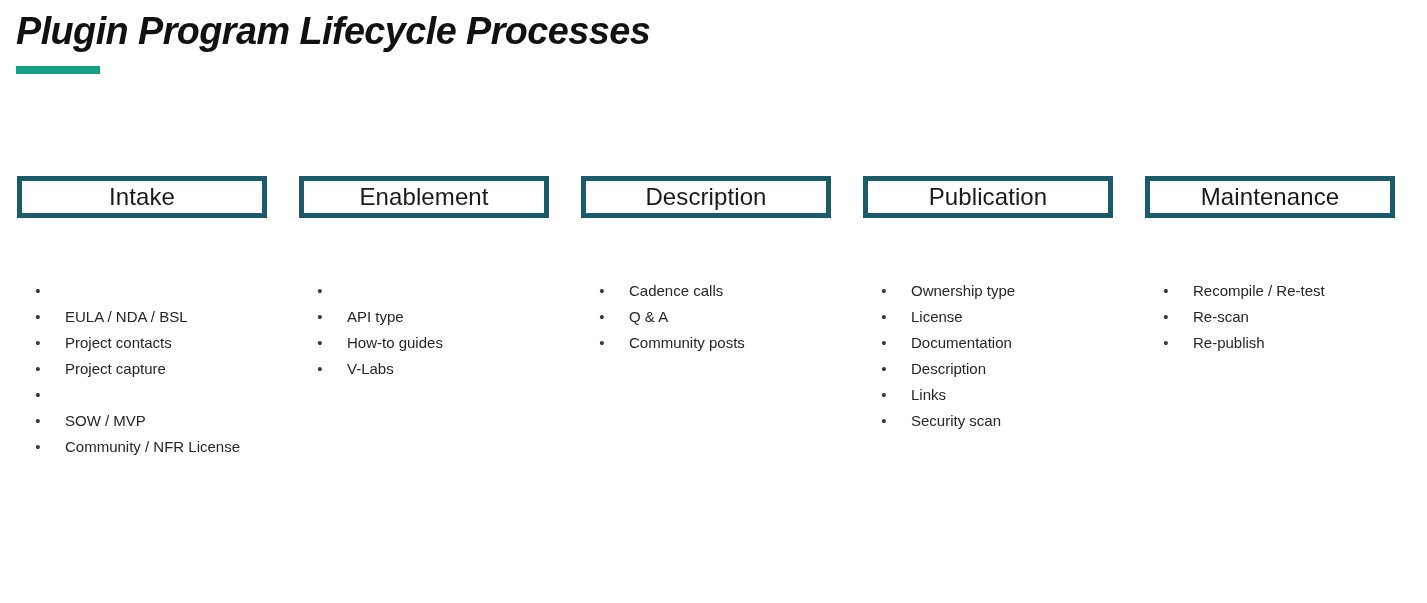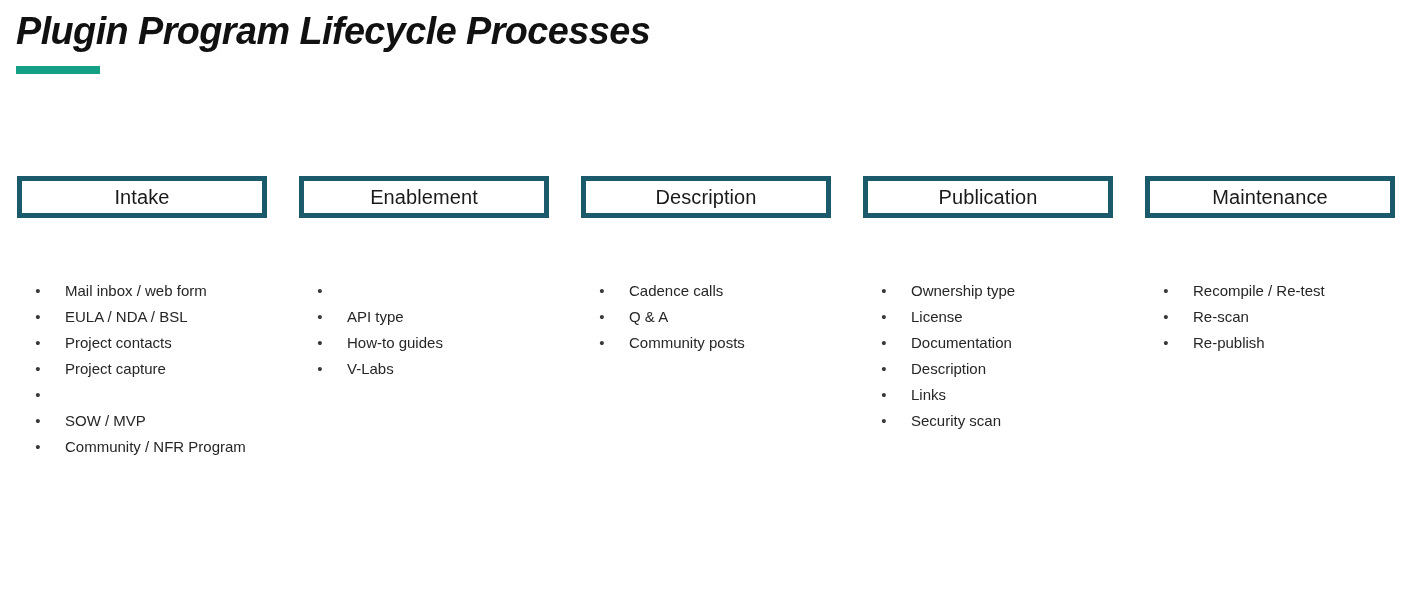--- a/index.html
+++ b/index.html
@@ -71,21 +71,21 @@
     height: 42px;
     box-sizing: border-box;
     border: 5px solid #1b5a6b;
     background: #ffffff;
     display: flex;
     align-items: center;
     justify-content: center;
   }
   .phase-label {
     font-family: "Liberation Sans", "DejaVu Sans", sans-serif;
-    font-size: 20px;
+    font-size: 24px;
     font-weight: 400;
     color: #1a1a1a;
     line-height: 1;
     letter-spacing: 0.1px;
     white-space: nowrap;
   }
 
   .phase-list {
     position: absolute;
     top: 278px;
@@ -129,21 +129,20 @@
 
 <div class="columns">
 
   <div class="column col-0">
     <div class="phase-box">
       <span class="phase-label">Intake</span>
     </div>
     <ul class="phase-list">
       <li class="phase-item">
         <span class="bullet-icon">•</span>
-        <span class="item-label">Mail inbox / web form</span>
       </li>
       <li class="phase-item">
         <span class="bullet-icon">•</span>
         <span class="item-label">EULA / NDA / BSL</span>
       </li>
       <li class="phase-item">
         <span class="bullet-icon">•</span>
         <span class="item-label">Project contacts</span>
       </li>
       <li class="phase-item">
@@ -152,21 +151,21 @@
       </li>
       <li class="phase-item">
         <span class="bullet-icon">•</span>
       </li>
       <li class="phase-item">
         <span class="bullet-icon">•</span>
         <span class="item-label">SOW / MVP</span>
       </li>
       <li class="phase-item">
         <span class="bullet-icon">•</span>
-        <span class="item-label">Community / NFR Program</span>
+        <span class="item-label">Community / NFR License</span>
       </li>
     </ul>
   </div>
 
   <div class="column col-1">
     <div class="phase-box">
       <span class="phase-label">Enablement</span>
     </div>
     <ul class="phase-list">
       <li class="phase-item">

